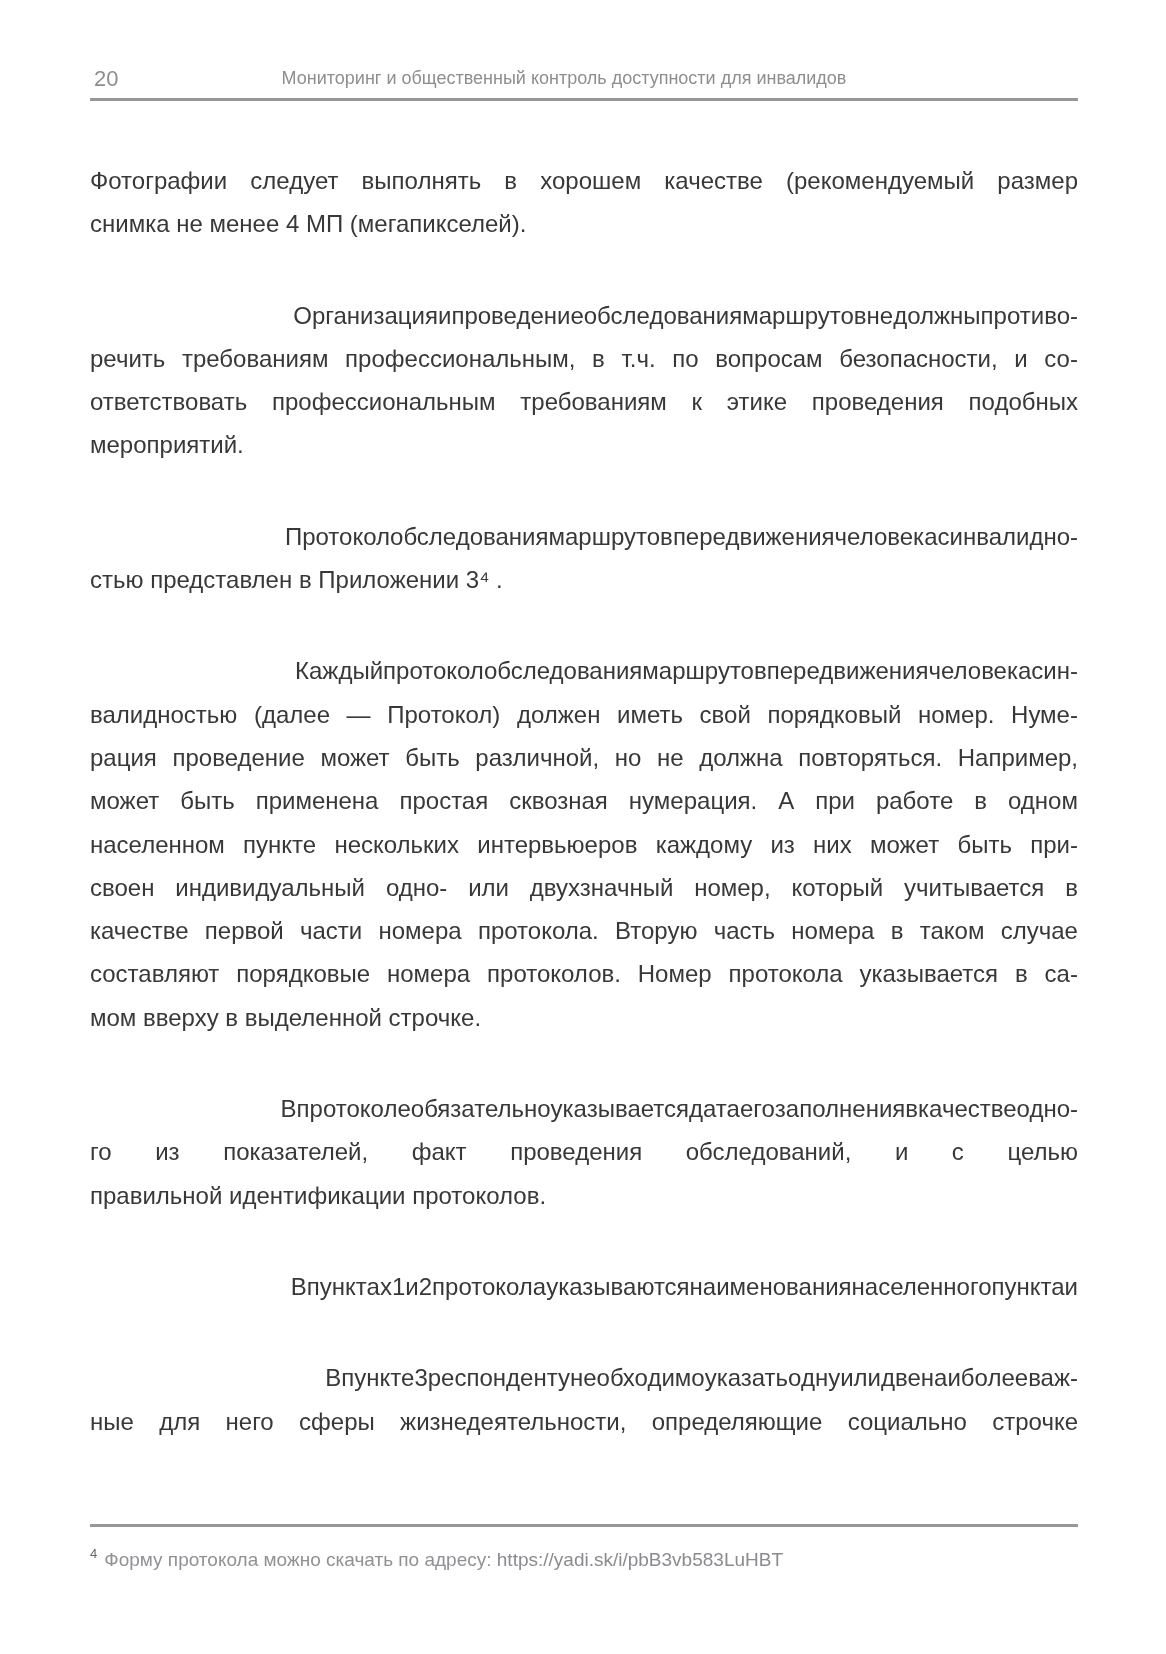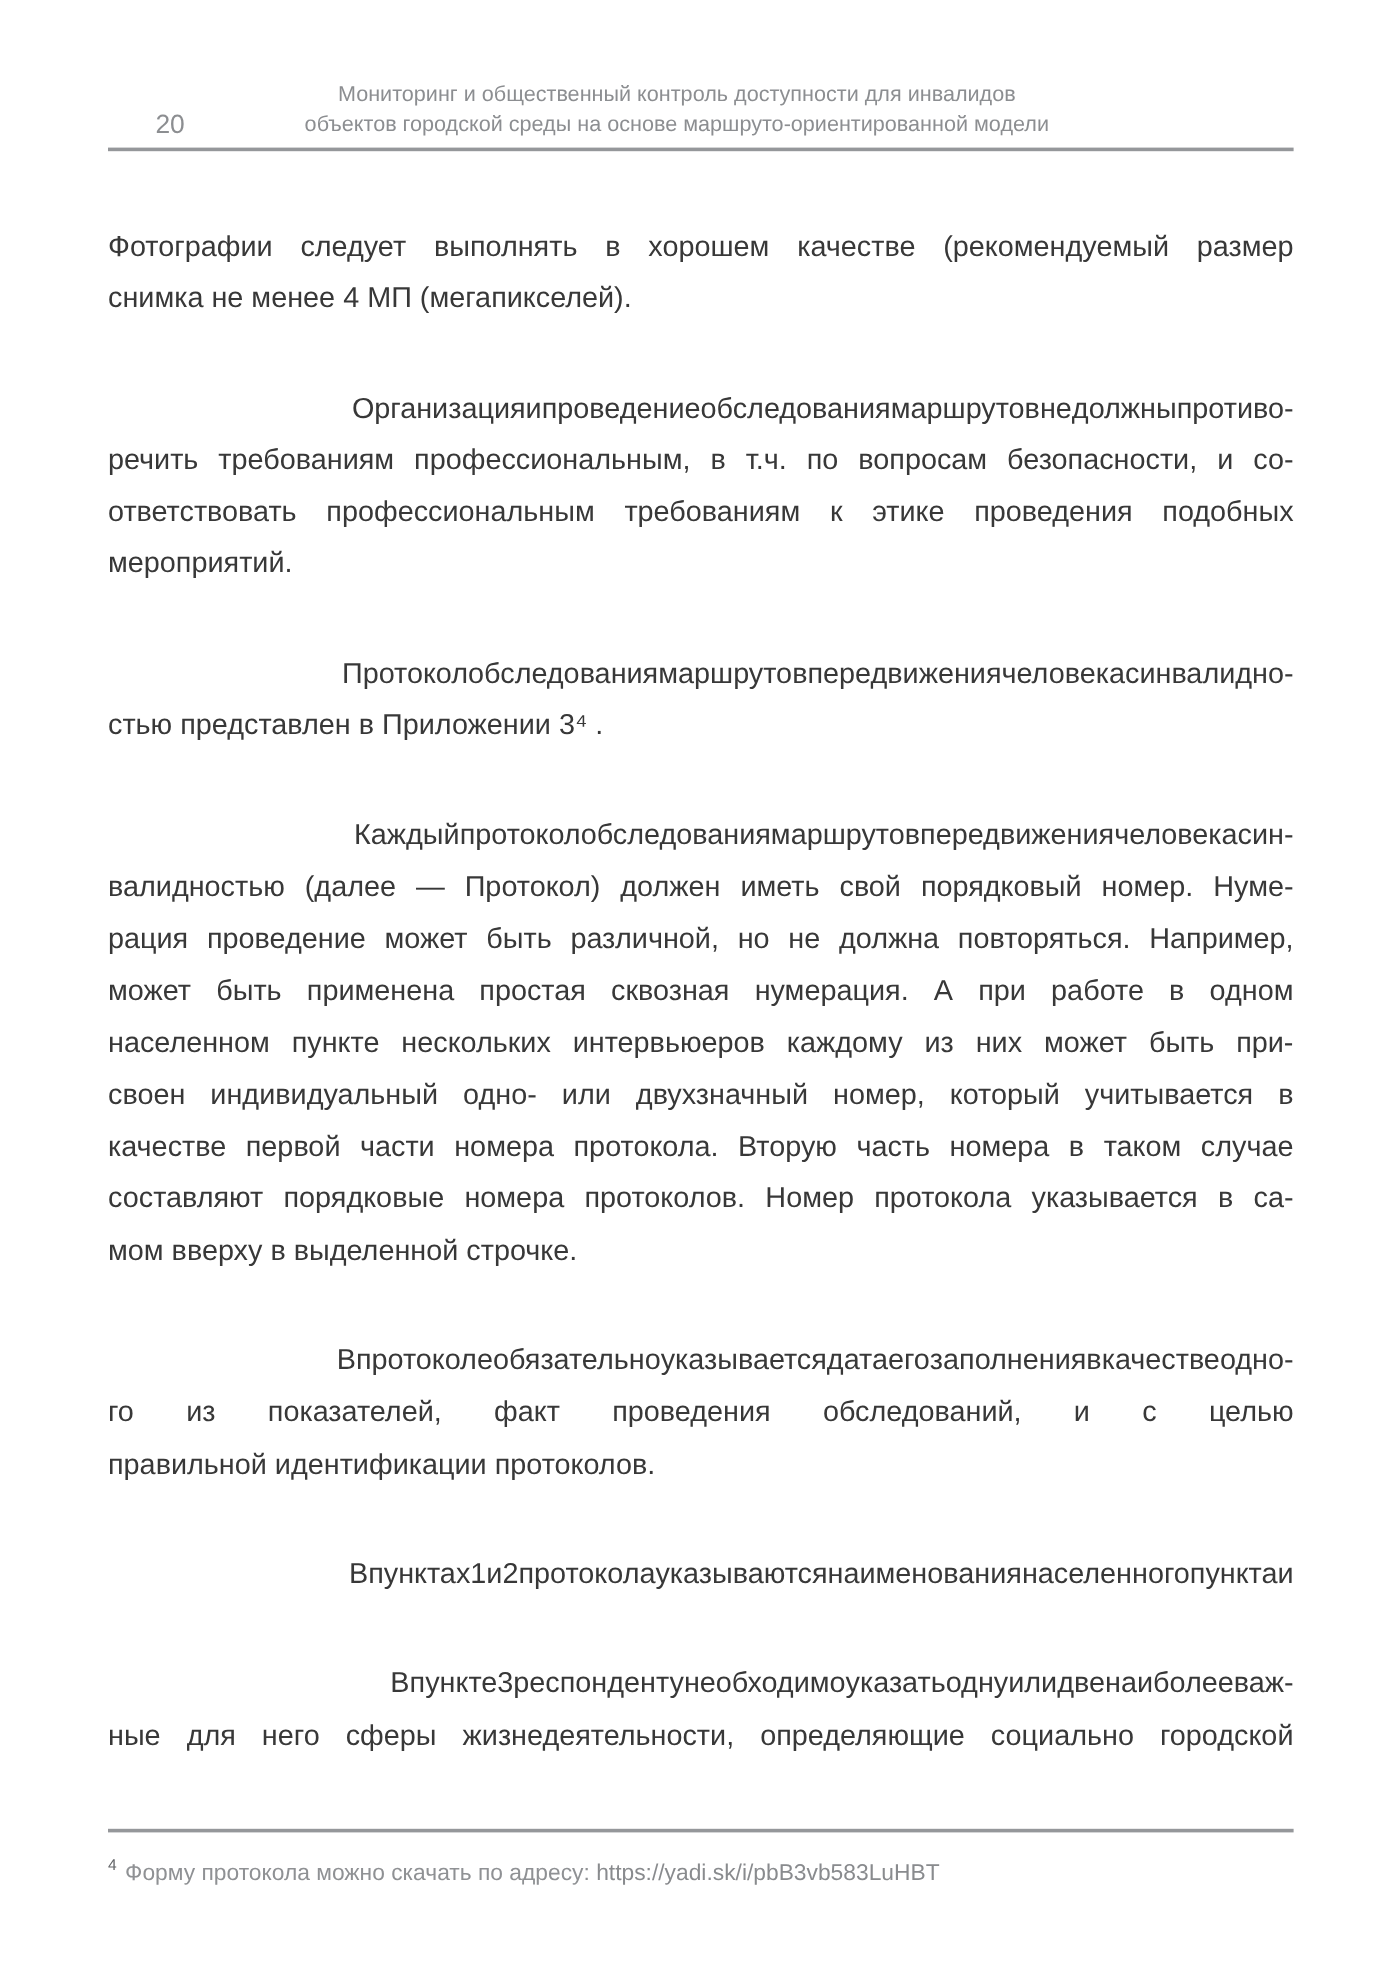--- a/index.html
+++ b/index.html
@@ -24,21 +24,20 @@
   .header-row {
     display: flex;
     align-items: flex-end;
   }
   .page-number {
     width: 60px;
     font-size: 22px;
     line-height: 25px;
     color: var(--muted, #8c8e91);
     padding-left: 4px;
-    text-align: right;
   }
   .running-title {
     flex: 1;
     text-align: center;
     font-size: 18px;
     line-height: 25px;
     color: var(--muted, #8c8e91);
     margin-top: 26px;
   }
   .header-spacer { width: 104px; }
@@ -95,21 +94,20 @@
 </style>
 </head>
 <body>
 
 <div class="page">
 
   <div class="header-row">
     <div class="page-number">20</div>
     <div class="running-title">
       <div>Мониторинг и общественный контроль доступности для инвалидов</div>
-      <div>объектов городской среды на основе маршруто-ориентированной модели</div>
     </div>
     <div class="header-spacer"></div>
   </div>
   <div class="header-rule"></div>
 
   <div class="doc-body">
       <div class="para">
         <div class="line just">
           <span>Фотографии</span>
           <span>следует</span>
@@ -321,21 +319,21 @@
           <span>важ-</span>
         </div>
         <div class="line just">
           <span>ные</span>
           <span>для</span>
           <span>него</span>
           <span>сферы</span>
           <span>жизнедеятельности,</span>
           <span>определяющие</span>
           <span>социально</span>
-          <span>городской</span>
+          <span>строчке</span>
         </div>
       </div>
     </div>
 
   <div class="footnote-area">
     <div class="footnote-rule"></div>
     <div class="footnote-line">
       <sup class="fn-marker">4</sup><span>Форму протокола можно скачать по адресу:</span>
       <span class="fn-url">https://yadi.sk/i/pbB3vb583LuHBT</span>
     </div>

